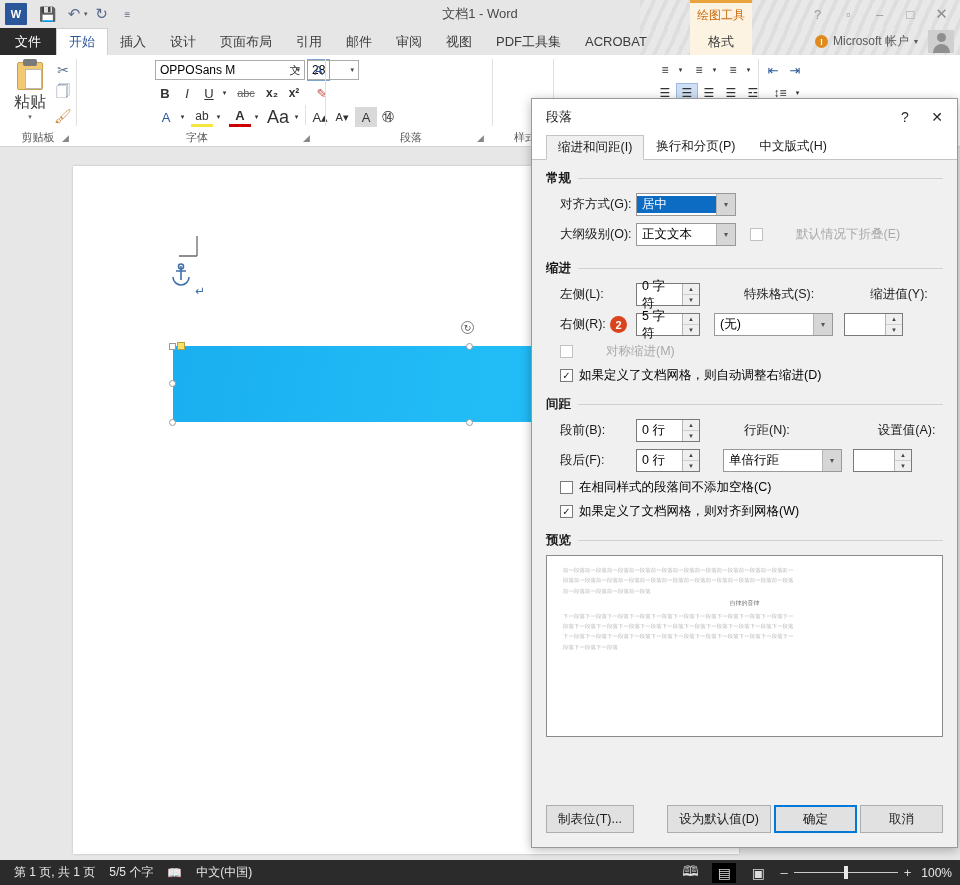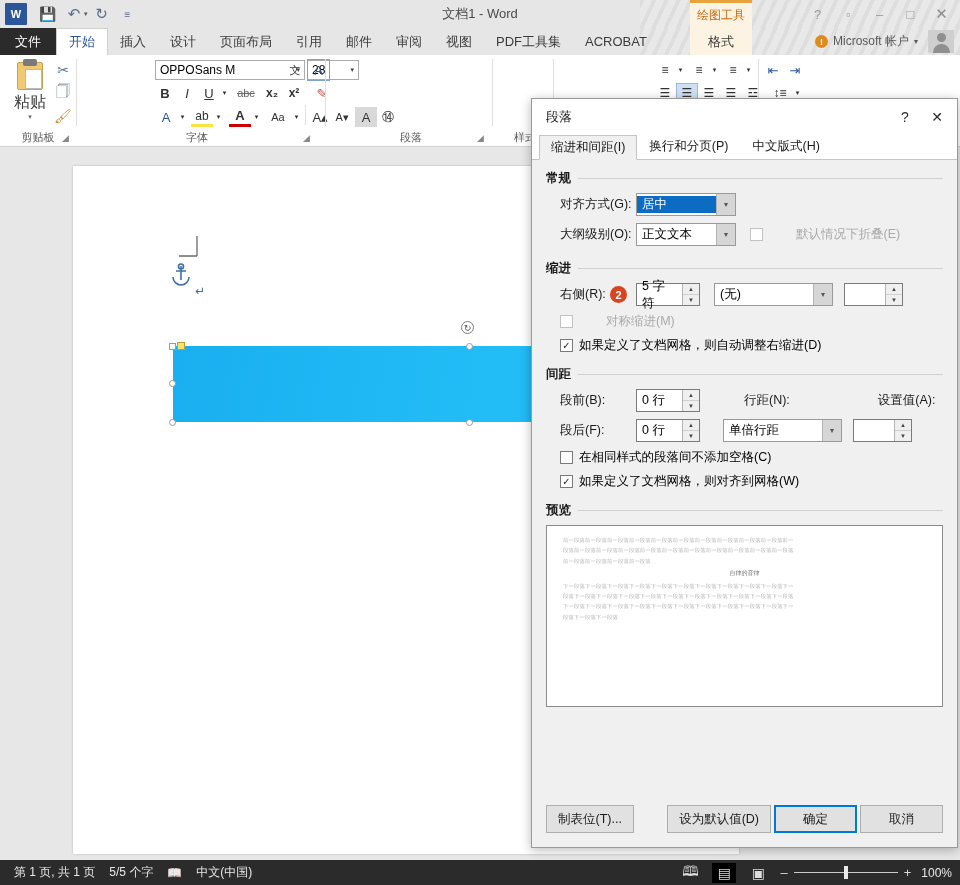--- a/index.html
+++ b/index.html
@@ -253,21 +253,21 @@
     padding: 0 4px 0 14px;
   }
   .dlg-title-text { font-size: 13px; color: #1a1a1a; }
   .dlg-title-btns { margin-left: auto; display: flex; align-items: center; }
   .dlg-tbtn {
     width: 32px; height: 28px; display: flex; align-items: center;
     justify-content: center; color: #2b2b2b; font-size: 14px;
   }
   .dlg-tabs {
     display: flex; align-items: flex-end; height: 25px;
-    padding-left: 7px; background: #fff;
+    padding-left: 14px; background: #fff;
     border-bottom: 1px solid #c4c4c4;
   }
   .dlg-tab {
     padding: 0 11px; height: 25px; font-size: 12.5px; color: #1a1a1a;
     display: flex; align-items: center; border: 1px solid transparent;
   }
   .dlg-tab.active {
     background: #f0f0f0; border: 1px solid #c4c4c4; border-bottom-color: #f0f0f0;
     margin-bottom: -1px;
   }
@@ -435,21 +435,21 @@
       <div class="ribbon-btn" style="left:184px;top:28px;width:22px;height:20px;font-size:12px;font-weight:bold">x₂</div>
       <div class="ribbon-btn" style="left:206px;top:28px;width:22px;height:20px;font-size:12px;font-weight:bold">x²</div>
       <div class="ribbon-btn" style="left:234px;top:28px;width:22px;height:20px;font-size:13px;color:#c0504d">✎</div>
 
       <div class="ribbon-btn" style="left:78px;top:52px;width:22px;height:20px;color:#2b579a;font-size:13px">A</div>
       <div class="ribbon-btn" style="left:100px;top:55px;width:11px;height:14px;font-size:7px">▾</div>
       <div class="ribbon-btn" style="left:114px;top:52px;width:22px;height:20px;font-size:12px;border-bottom:3px solid #f5e642">ab</div>
       <div class="ribbon-btn" style="left:136px;top:55px;width:11px;height:14px;font-size:7px">▾</div>
       <div class="ribbon-btn" style="left:152px;top:52px;width:22px;height:20px;font-size:13px;font-weight:bold;border-bottom:3px solid #cc0000">A</div>
       <div class="ribbon-btn" style="left:174px;top:55px;width:11px;height:14px;font-size:7px">▾</div>
-      <div class="ribbon-btn" style="left:188px;top:52px;width:26px;height:20px;font-size:11px">Aa</div>
+      <div class="ribbon-btn" style="left:188px;top:52px;width:26px;height:20px;font-size:18px">Aa</div>
       <div class="ribbon-btn" style="left:214px;top:55px;width:11px;height:14px;font-size:7px">▾</div>
       <div class="rgroup-sep" style="left:228px;top:50px;bottom:22px"></div>
       <div class="ribbon-btn" style="left:232px;top:52px;width:22px;height:20px;font-size:13px">A▴</div>
       <div class="ribbon-btn" style="left:254px;top:52px;width:22px;height:20px;font-size:11px">A▾</div>
       <div class="ribbon-btn" style="left:278px;top:52px;width:22px;height:20px;font-size:13px;background:#d9d9d9">A</div>
       <div class="ribbon-btn" style="left:300px;top:52px;width:22px;height:20px;font-size:12px">⑭</div>
       <div class="rgroup-label">字体</div>
       <div class="dlg-launch">◢</div>
     </div>
     <div class="rgroup-sep" style="left:325px"></div>
@@ -569,20 +569,32 @@
         </span>
         <span class="chk disabled" style="margin-left:14px">
           <span class="box"></span>
           <span>默认情况下折叠(E)</span>
         </span>
       </div>
 
       <div class="sec-head" style="margin-top:14px">
         <span>缩进</span>
         <span class="rule"></span>
+      </div>
+      <div class="row" style="padding-left:14px">
+        <span class="lbl" style="width:76px">左侧(L):</span>
+        <span class="spin" style="width:64px">
+          <span class="val">0 字符</span>
+          <span class="btns">
+              <div>▲</div>
+              <div>▼</div>
+            </span>
+        </span>
+        <span class="lbl" style="margin-left:44px">特殊格式(S):</span>
+        <span class="lbl" style="margin-left:56px">缩进值(Y):</span>
       </div>
       <div class="row" style="padding-left:14px">
         <span class="lbl" style="width:50px">右侧(R):</span>
         <span class="badge">2</span>
         <span class="spin" style="width:64px;margin-left:9px">
           <span class="val">5 字符</span>
           <span class="btns">
               <div>▲</div>
               <div>▼</div>
             </span>

